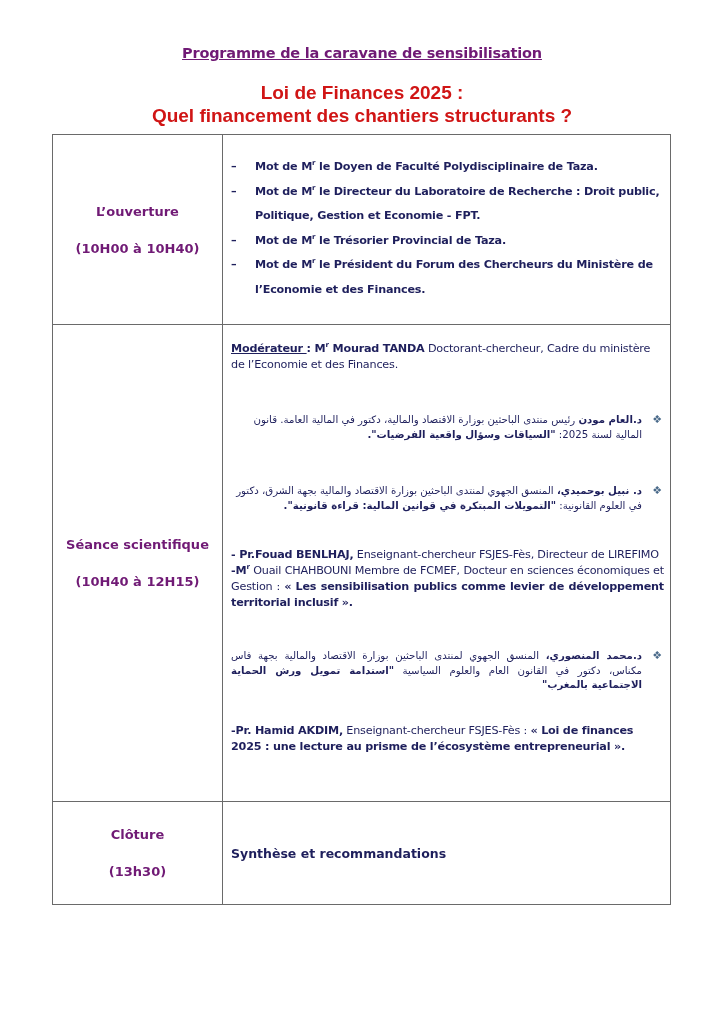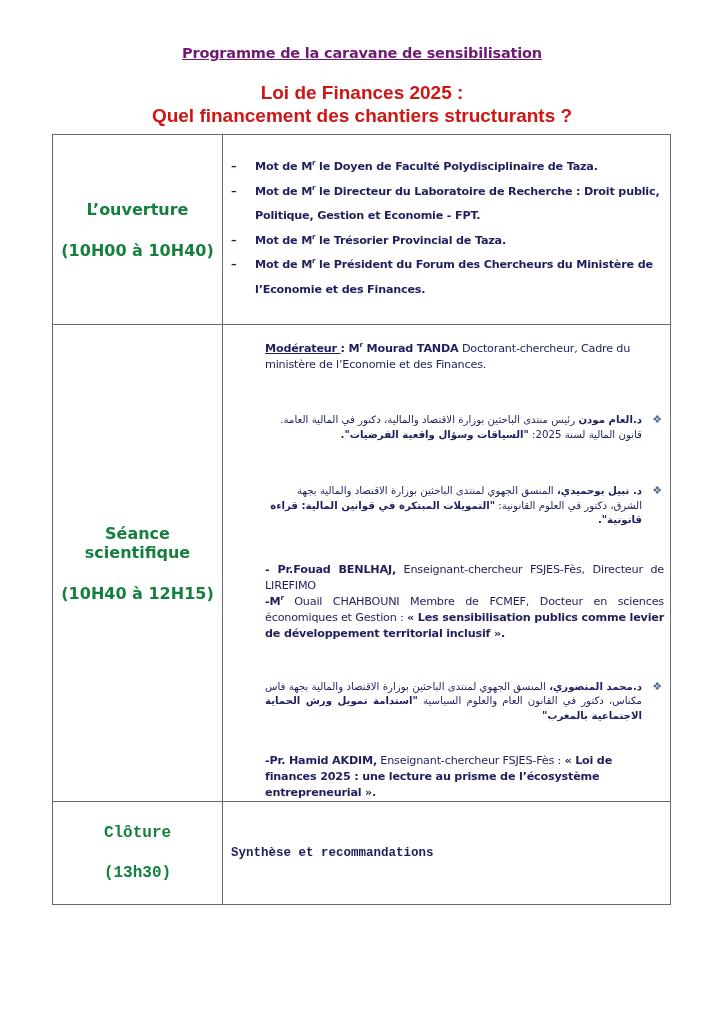--- a/index.html
+++ b/index.html
@@ -3,31 +3,31 @@
 <meta charset="utf-8">
 <style>
   html, body { margin: 0; padding: 0; background: #ffffff; }
   body { width: 724px; height: 1024px; position: relative; overflow: hidden; font-family: "DejaVu Sans", sans-serif; color: #1e1f5c; }
   .page-title { position: absolute; top: 45px; left: 0; width: 724px; text-align: center; font-family: "DejaVu Sans", sans-serif; font-weight: bold; font-size: 14.5px; color: #701a75; text-decoration: underline; letter-spacing: -0.2px; }
   .subtitle { position: absolute; left: 0; width: 724px; text-align: center; font-family: Liberation Sans, sans-serif; font-weight: bold; color: #d01515; font-size: 19px; }
   .subtitle.l1 { top: 82px; }
   .subtitle.l2 { top: 105px; }
   table.prog { position: absolute; left: 52px; top: 134px; width: 619px; border-collapse: collapse; }
   table.prog td { border: 1.5px solid #6a6a6a; vertical-align: top; padding: 0; }
-  td.left { width: 169px; text-align: center; font-weight: bold; font-size: 16px; color: #15803d; vertical-align: middle !important; }
+  td.left { width: 169px; text-align: center; font-weight: bold; font-size: 13px; color: #701a75; vertical-align: middle !important; }
   td.left .lbl { display: block; }
   td.right { font-size: 11.5px; color: #1e1f5c; }
   .r1 { height: 190px; }
   .r2 { height: 477px; }
-  .r3 { height: 103px; font-family: Liberation Mono, monospace; }
+  .r3 { height: 103px; }
   .open-list { list-style: none; margin: 0; padding: 20px 8px 0 8px; }
   .open-list li { position: relative; padding-left: 24px; font-weight: bold; font-size: 11.2px; line-height: 24.5px; letter-spacing: -0.2px; }
   .open-list li .dash { position: absolute; left: 0; top: 0; }
   sup { font-size: 7px; line-height: 0; }
-  .sess { padding: 16px 6px 0 8px; font-size: 11.2px; line-height: 16px; letter-spacing: -0.2px; margin-left: 34px; }
+  .sess { padding: 16px 6px 0 8px; font-size: 11.2px; line-height: 16px; letter-spacing: -0.2px; }
   .mod-label { font-weight: bold; text-decoration: underline; }
   .b { font-weight: bold; }
   .ar { direction: rtl; text-align: right; font-family: "DejaVu Sans", sans-serif; font-size: 10.2px; line-height: 14.5px; position: relative; padding-right: 22px; }
   .ar .bul { position: absolute; right: 2px; top: 0; color: #4a6a8a; font-size: 11px; }
   .just { text-align: justify; }
   .spacer-a { height: 40px; }
   .spacer-b { height: 42px; }
   .spacer-c { height: 34px; }
   .spacer-d { height: 38px; }
   .spacer-e { height: 30px; }

